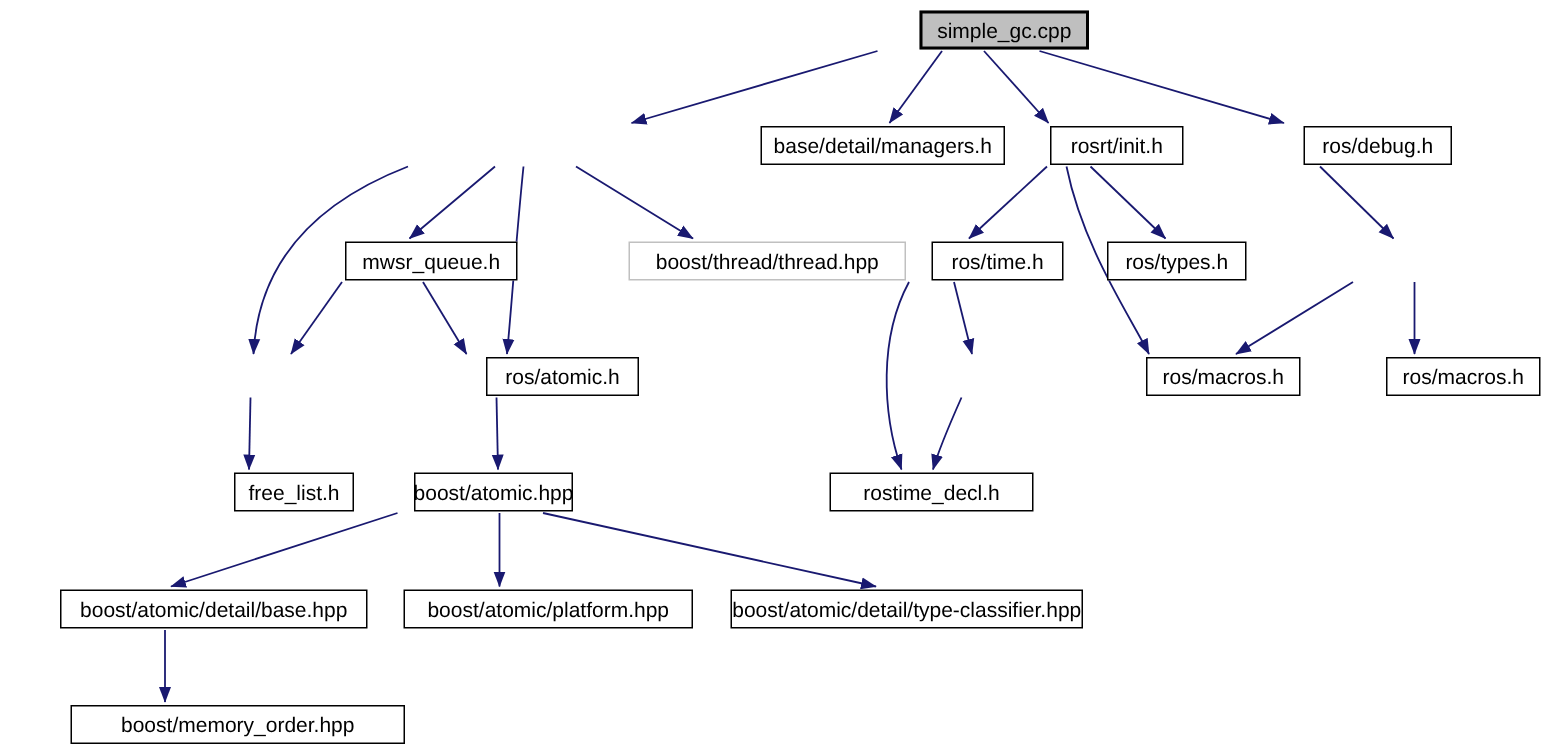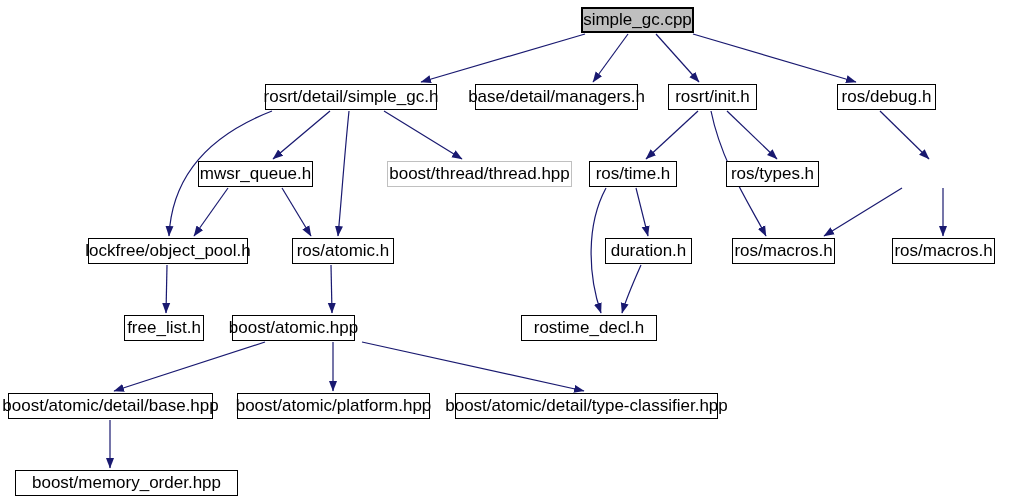--- a/index.html
+++ b/index.html
@@ -21,24 +21,25 @@
   .node {
     position: absolute;
     height: 26px;
     box-sizing: border-box;
     border: 1px solid var(--node-border-color, #000000);
     background: var(--node-fill, #ffffff);
     color: var(--text-color, #000000);
     display: flex;
     align-items: center;
     justify-content: center;
-    font-size: 17px;
+    font-size: 14px;
     white-space: nowrap;
     cursor: pointer;
     z-index: 2;
+    margin-left: 32px;
   }
   .node.main {
     background: var(--main-node-fill, #bfbfbf);
     border-width: 2px;
     cursor: default;
   }
   .node.external {
     border-color: var(--external-border-color, #c0c0c0);
     cursor: default;
   }
@@ -75,34 +76,31 @@
     <path class="edge" d="M727,111 L777,159" marker-end="url(#arrow)"></path>
     <path class="edge" d="M636,188 L648,236" marker-end="url(#arrow)"></path>
     <path class="edge" d="M606,188 C586,225 588,275 601,313" marker-end="url(#arrow)"></path>
     <path class="edge" d="M641,265 C633,283 626,299 622,313" marker-end="url(#arrow)"></path>
     <path class="edge" d="M880,111 L929,159" marker-end="url(#arrow)"></path>
     <path class="edge" d="M902,188 L824,236" marker-end="url(#arrow)"></path>
     <path class="edge" d="M943,188 L943,236" marker-end="url(#arrow)"></path>
   </svg>
 
   <div class="node main" style="left:581px;top:7px;width:113px">simple_gc.cpp</div>
-  <div class="node" style="left:265px;top:84px;width:172px">rosrt/detail/simple_gc.h</div>
   <div class="node" style="left:475px;top:84px;width:163px">base/detail/managers.h</div>
   <div class="node" style="left:668px;top:84px;width:89px">rosrt/init.h</div>
   <div class="node" style="left:837px;top:84px;width:99px">ros/debug.h</div>
   <div class="node" style="left:198px;top:161px;width:115px">mwsr_queue.h</div>
   <div class="node external" style="left:387px;top:161px;width:185px">boost/thread/thread.hpp</div>
   <div class="node" style="left:589px;top:161px;width:88px">ros/time.h</div>
-  <div class="node" style="left:726px;top:161px;width:93px">ros/types.h</div>
-  <div class="node" style="left:88px;top:238px;width:160px">lockfree/object_pool.h</div>
+  <div class="node" style="left:706px;top:161px;width:93px">ros/types.h</div>
   <div class="node" style="left:292px;top:238px;width:102px">ros/atomic.h</div>
-  <div class="node" style="left:605px;top:238px;width:87px">duration.h</div>
   <div class="node" style="left:732px;top:238px;width:103px">ros/macros.h</div>
   <div class="node" style="left:892px;top:238px;width:103px">ros/macros.h</div>
   <div class="node" style="left:124px;top:315px;width:80px">free_list.h</div>
-  <div class="node" style="left:232px;top:315px;width:123px">boost/atomic.hpp</div>
+  <div class="node" style="left:244px;top:315px;width:106px">boost/atomic.hpp</div>
   <div class="node" style="left:521px;top:315px;width:136px">rostime_decl.h</div>
   <div class="node" style="left:8px;top:393px;width:205px">boost/atomic/detail/base.hpp</div>
   <div class="node" style="left:237px;top:393px;width:193px">boost/atomic/platform.hpp</div>
-  <div class="node" style="left:455px;top:393px;width:263px">boost/atomic/detail/type-classifier.hpp</div>
+  <div class="node" style="left:455px;top:393px;width:235px">boost/atomic/detail/type-classifier.hpp</div>
   <div class="node" style="left:15px;top:470px;width:223px">boost/memory_order.hpp</div>
 
 </div>
 
 </body></html>

